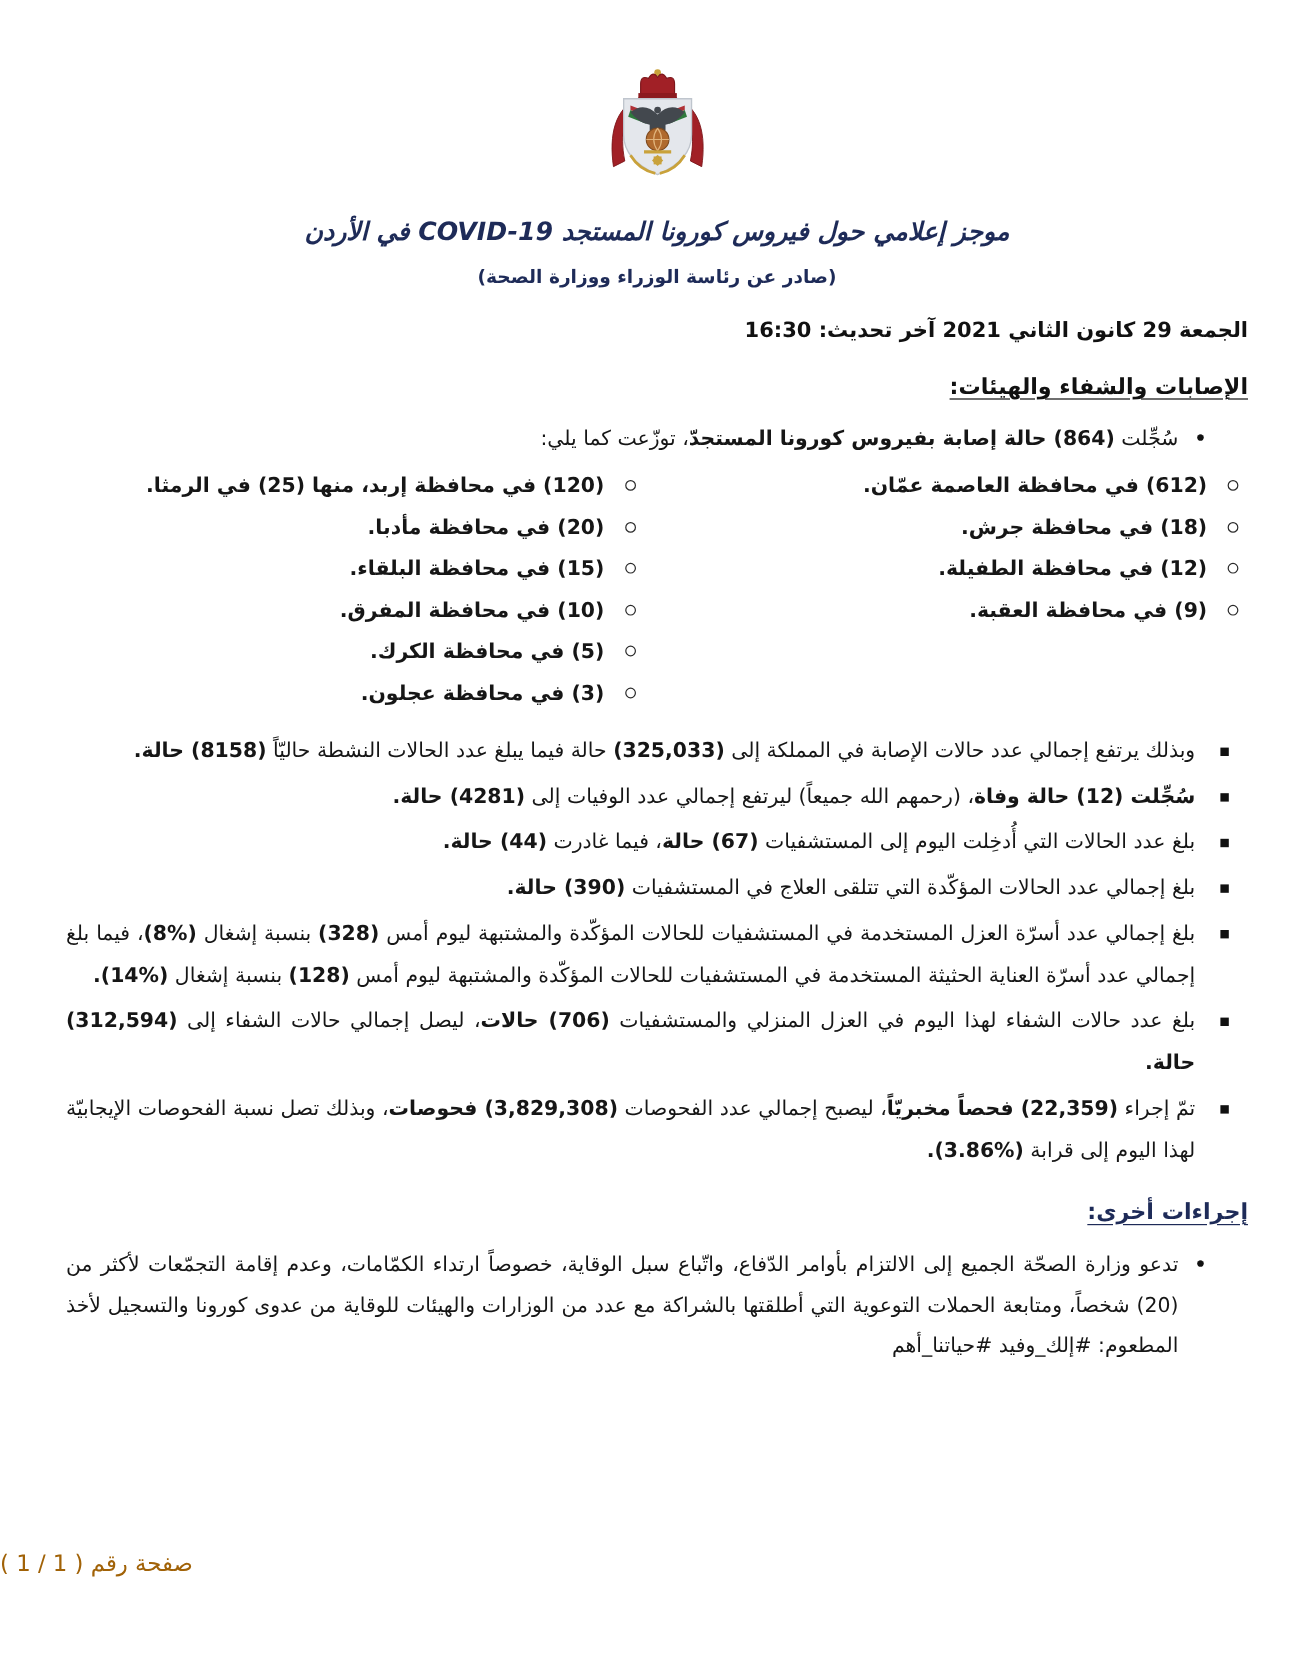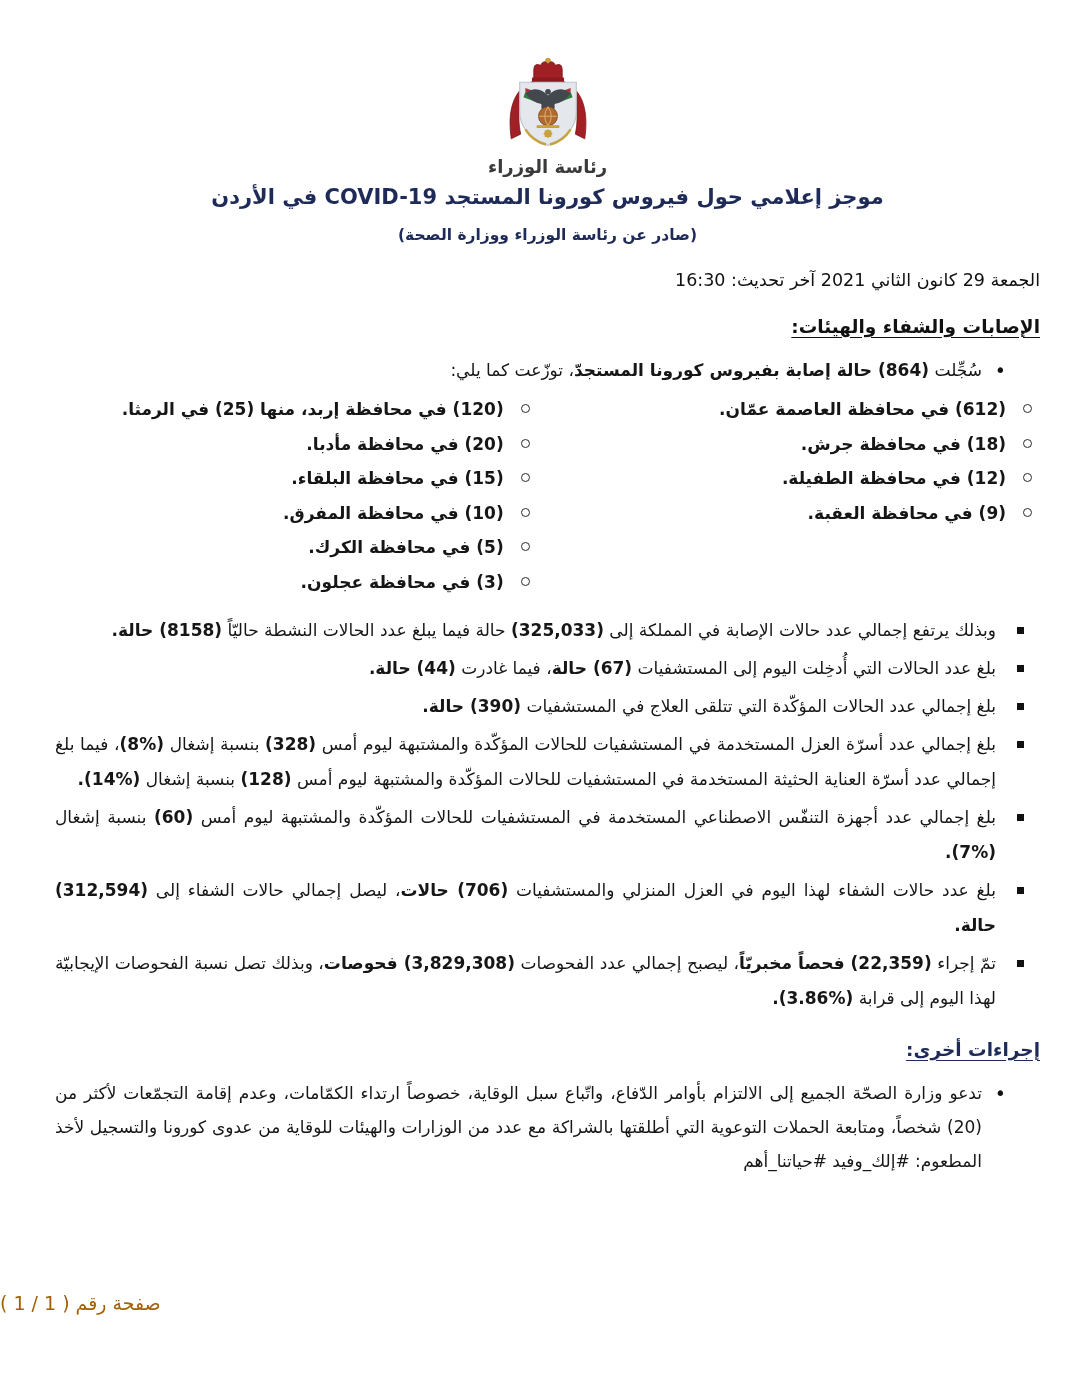--- a/index.html
+++ b/index.html
@@ -15,30 +15,30 @@
     color:#161616;
     overflow:hidden;
   }
   .crest-wrap{text-align:center;line-height:0;}
   .crest-wrap svg{display:inline-block;}
   .crest-caption{
     margin-top:2px;line-height:24px;font-size:18px;font-weight:bold;color:#3a3a3a;
     letter-spacing:1px;
   }
   .doc-title{
-    margin-top:4px;text-align:center;
-    font-size:21px;font-weight:bold;color:#1e2b58;line-height:28px;
+    margin-top:26px;text-align:center;
+    font-size:21px;font-weight:bold;color:#1e2b58;line-height:28px;font-style:italic;
   }
   .doc-subtitle{
     margin-top:13px;text-align:center;
     font-size:15.5px;font-weight:bold;color:#1e2b58;line-height:22px;
   }
   .doc-date{
     margin-top:21px;text-align:right;
-    font-size:17.5px;font-weight:normal;color:#111;line-height:26px;
+    font-size:17.5px;font-weight:bold;color:#111;line-height:26px;
   }
   .sec-heading{margin-top:20px;font-size:18.5px;font-weight:bold;line-height:28px;text-align:right;}
   .sec-heading .u{text-decoration:underline;text-underline-offset:4px;}
   .sec-heading.black{color:#111;}
   .sec-heading.navy{color:#1e2b58;}
   ul.blist{list-style:none;margin:12px 0 0 0;padding:0;}
   ul.blist li{
     position:relative;padding-right:58px;
     font-size:17px;line-height:34px;
     text-align:justify;margin-bottom:2px;color:#161616;
@@ -99,21 +99,20 @@
 
       <circle cx="70" cy="66" r="10" fill="#b06a2e" stroke="#7e4a1e" stroke-width="1"></circle>
       <path d="M60,66 H80 M70,56 Q77,66 70,76 M70,56 Q63,66 70,76" stroke="#e0b37c" stroke-width="1" fill="none"></path>
 
       <path d="M58,77 H82" stroke="#c9a23b" stroke-width="3"></path>
       <rect x="66.5" y="81" width="7" height="7" fill="#c9a23b"></rect>
       <rect x="66.5" y="81" width="7" height="7" fill="#c9a23b" transform="rotate(45 70 84.5)"></rect>
       <path d="M46,80 Q54,93 68,96" stroke="#c9a23b" stroke-width="2.5" fill="none"></path>
       <path d="M94,80 Q86,93 72,96" stroke="#c9a23b" stroke-width="2.5" fill="none"></path>
     </svg>
-    <div class="crest-caption">رئاسة الوزراء</div>
   </div>
 
   <div class="doc-title">موجز إعلامي حول فيروس كورونا المستجد COVID-19 في الأردن</div>
 
   <div class="doc-subtitle">(صادر عن رئاسة الوزراء ووزارة الصحة)</div>
 
   <div class="doc-date">الجمعة 29 كانون الثاني 2021 آخر تحديث: 16:30</div>
 
   <div class="sec-heading black">
     <span class="u">الإصابات والشفاء والهيئات:</span>
@@ -173,33 +172,33 @@
     </div>
   </div>
 
   <ul class="blist sq">
     <li>
       <span class="sqm"></span>
       <span><span>وبذلك يرتفع إجمالي عدد حالات الإصابة في المملكة إلى </span><span class="b">(325,033)</span><span> حالة فيما يبلغ عدد الحالات النشطة حاليّاً </span><span class="b">(8158) حالة.</span></span>
     </li>
     <li>
       <span class="sqm"></span>
+      <span><span class="b">سُجِّلت (12) حالة وفاة</span><span>، (رحمهم الله جميعاً) ليرتفع إجمالي عدد الوفيات إلى </span><span class="b">(4281) حالة.</span></span>
+    </li>
+    <li>
+      <span class="sqm"></span>
       <span><span>بلغ عدد الحالات التي أُدخِلت اليوم إلى المستشفيات </span><span class="b">(67) حالة</span><span>، فيما غادرت </span><span class="b">(44) حالة.</span></span>
     </li>
     <li>
       <span class="sqm"></span>
       <span><span>بلغ إجمالي عدد الحالات المؤكّدة التي تتلقى العلاج في المستشفيات </span><span class="b">(390) حالة.</span></span>
     </li>
     <li>
       <span class="sqm"></span>
       <span><span>بلغ إجمالي عدد أسرّة العزل المستخدمة في المستشفيات للحالات المؤكّدة والمشتبهة ليوم أمس </span><span class="b">(328)</span><span> بنسبة إشغال </span><span class="b">(%8)</span><span>، فيما بلغ إجمالي عدد أسرّة العناية الحثيثة المستخدمة في المستشفيات للحالات المؤكّدة والمشتبهة ليوم أمس </span><span class="b">(128)</span><span> بنسبة إشغال </span><span class="b">(%14).</span></span>
-    </li>
-    <li>
-      <span class="sqm"></span>
-      <span><span>بلغ إجمالي عدد أجهزة التنفّس الاصطناعي المستخدمة في المستشفيات للحالات المؤكّدة والمشتبهة ليوم أمس </span><span class="b">(60)</span><span> بنسبة إشغال </span><span class="b">(%7).</span></span>
     </li>
     <li>
       <span class="sqm"></span>
       <span><span>بلغ عدد حالات الشفاء لهذا اليوم في العزل المنزلي والمستشفيات </span><span class="b">(706) حالات</span><span>، ليصل إجمالي حالات الشفاء إلى </span><span class="b">(312,594) حالة.</span></span>
     </li>
     <li>
       <span class="sqm"></span>
       <span><span>تمّ إجراء </span><span class="b">(22,359) فحصاً مخبريّاً</span><span>، ليصبح إجمالي عدد الفحوصات </span><span class="b">(3,829,308) فحوصات</span><span>، وبذلك تصل نسبة الفحوصات الإيجابيّة لهذا اليوم إلى قرابة </span><span class="b">(%3.86).</span></span>
     </li>
   </ul>

